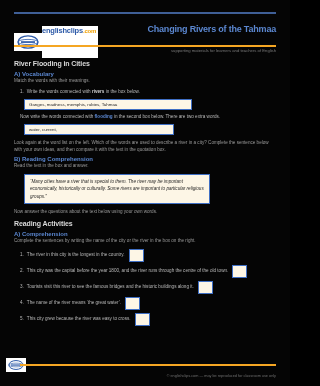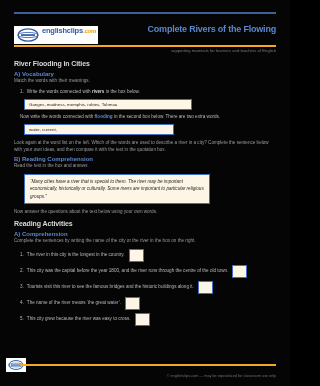--- a/index.html
+++ b/index.html
@@ -26,21 +26,21 @@
     position:absolute;left:14px;top:26px;
     display:flex;align-items:center;
   }
   .logo-badge{
     width:28px;height:18px;background:#ffffff;
     display:flex;align-items:center;justify-content:center;
   }
   .logo-mark{display:block;}
   .logo-text{
     display:flex;align-items:baseline;
-    background:#ffffff;height:18px;padding:0 2px 0 0;
+    background:#ffffff;height:32px;padding:0 2px 0 0;
   }
   .logo-main{
     font-size:7.5px;font-weight:bold;color:#2d5aa8;letter-spacing:-.2px;
   }
   .logo-sub{
     font-size:6px;font-weight:bold;color:#f0a000;letter-spacing:-.2px;
   }
   .logo-rule{
     position:absolute;left:14px;top:45px;width:262px;height:2px;
     background:#f5a623;
@@ -156,21 +156,21 @@
       </svg>
     </div>
     <div class="logo-text">
       <span class="logo-main">englishclips</span>
       <span class="logo-sub">.com</span>
     </div>
   </div>
 
   <div class="logo-rule"></div>
 
-  <div class="hdr-title">Complete Rivers of the Flowing</div>
+  <div class="hdr-title">Changing Rivers of the Tahmaa</div>
   <div class="hdr-sub">supporting materials for learners and teachers of English</div>
 
   <div class="content">
 
     <div class="sec-title">River Flooding in Cities</div>
     <div class="sub-title">A) Vocabulary</div>
     <div class="instr">Match the words with their meanings.</div>
 
     <div class="bullet-row">
       <span class="bullet-dot">1.</span>

